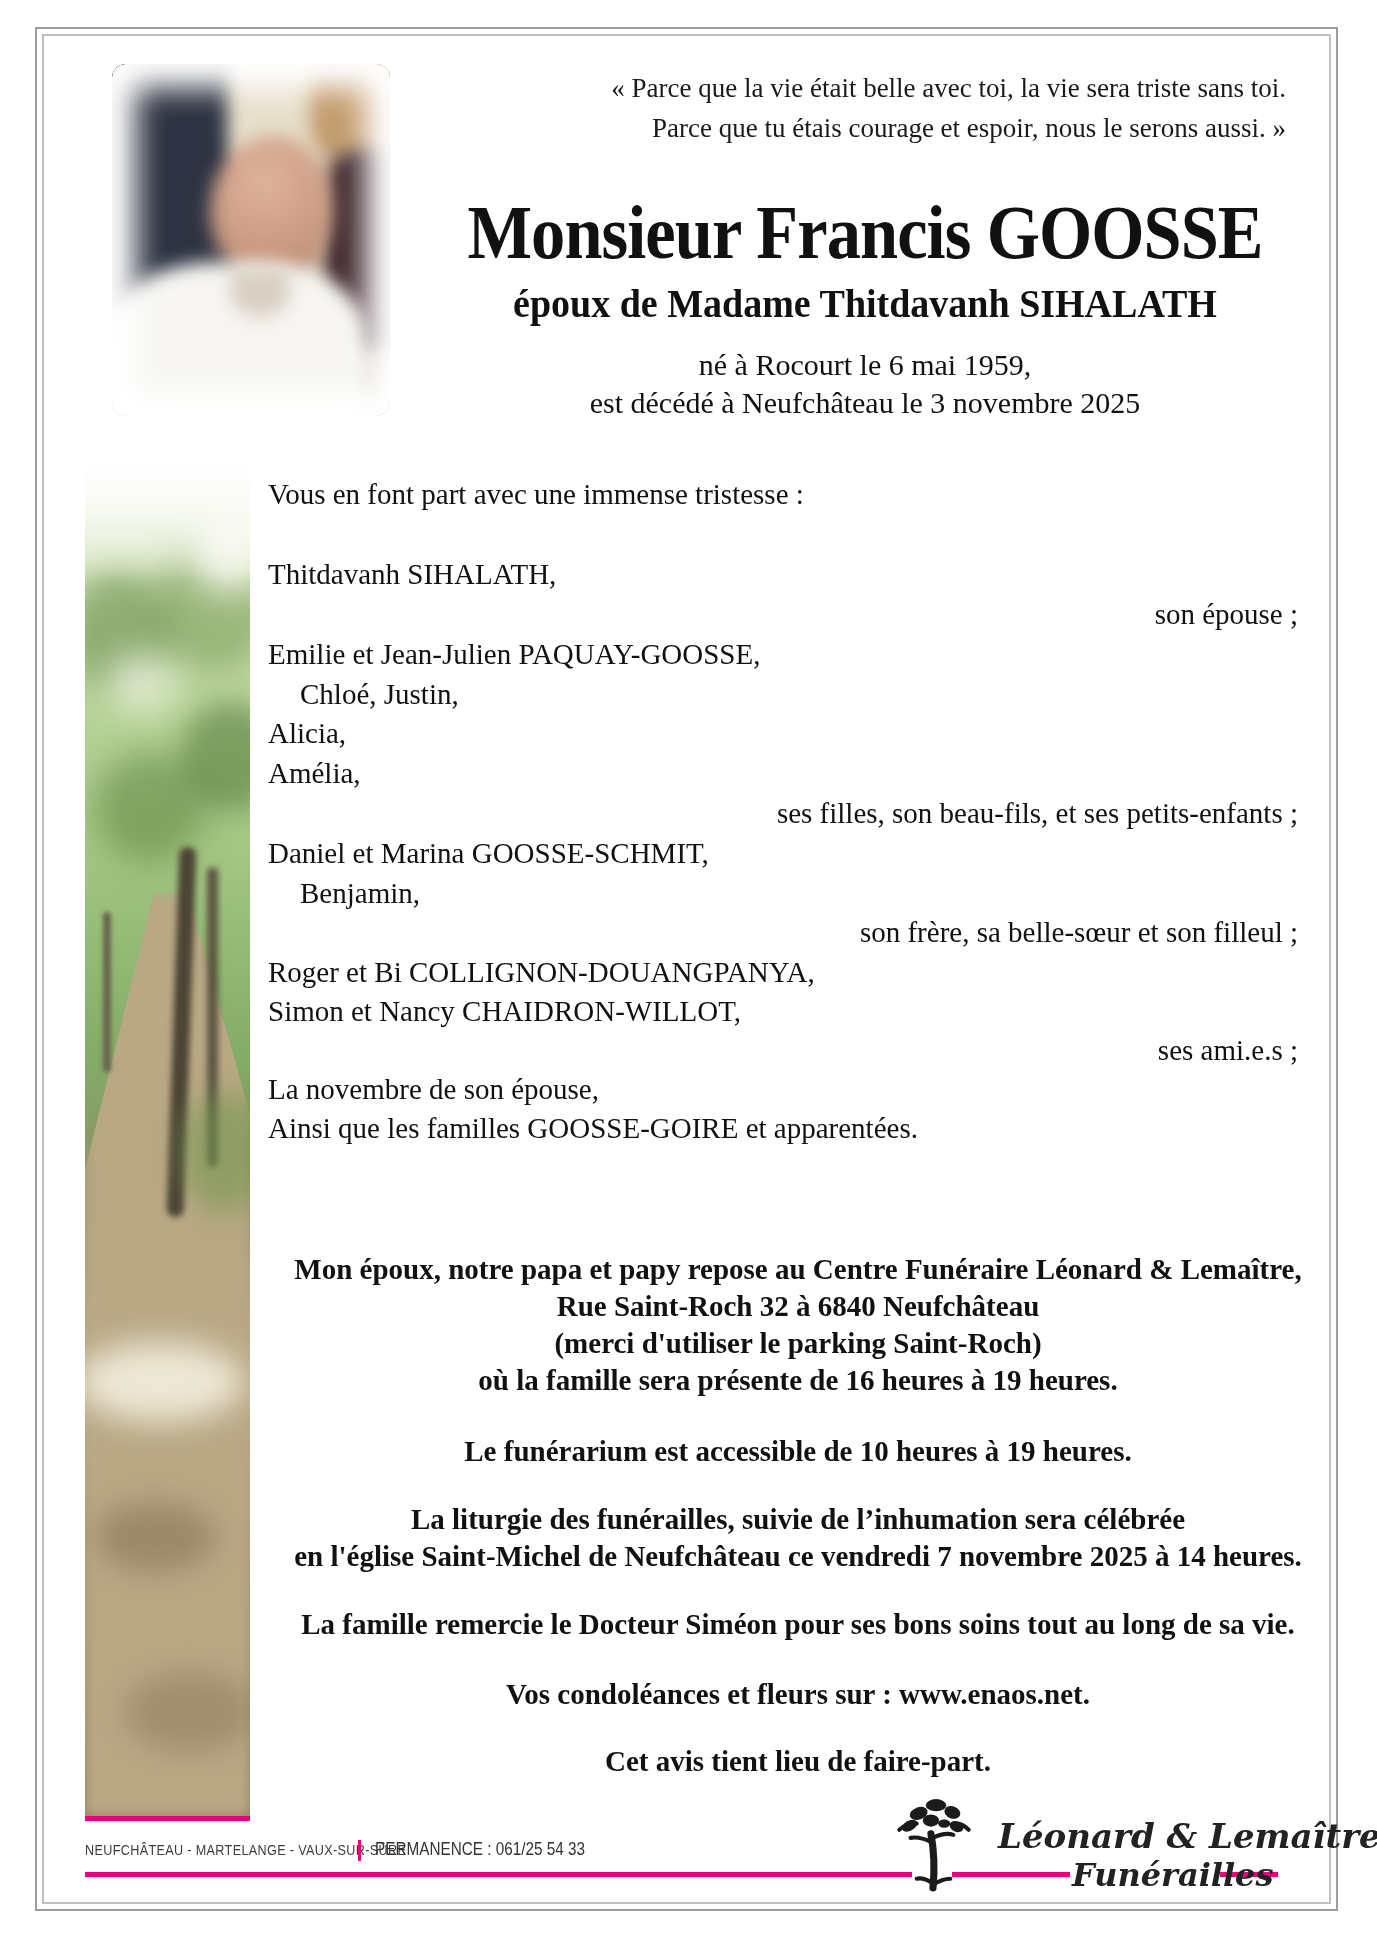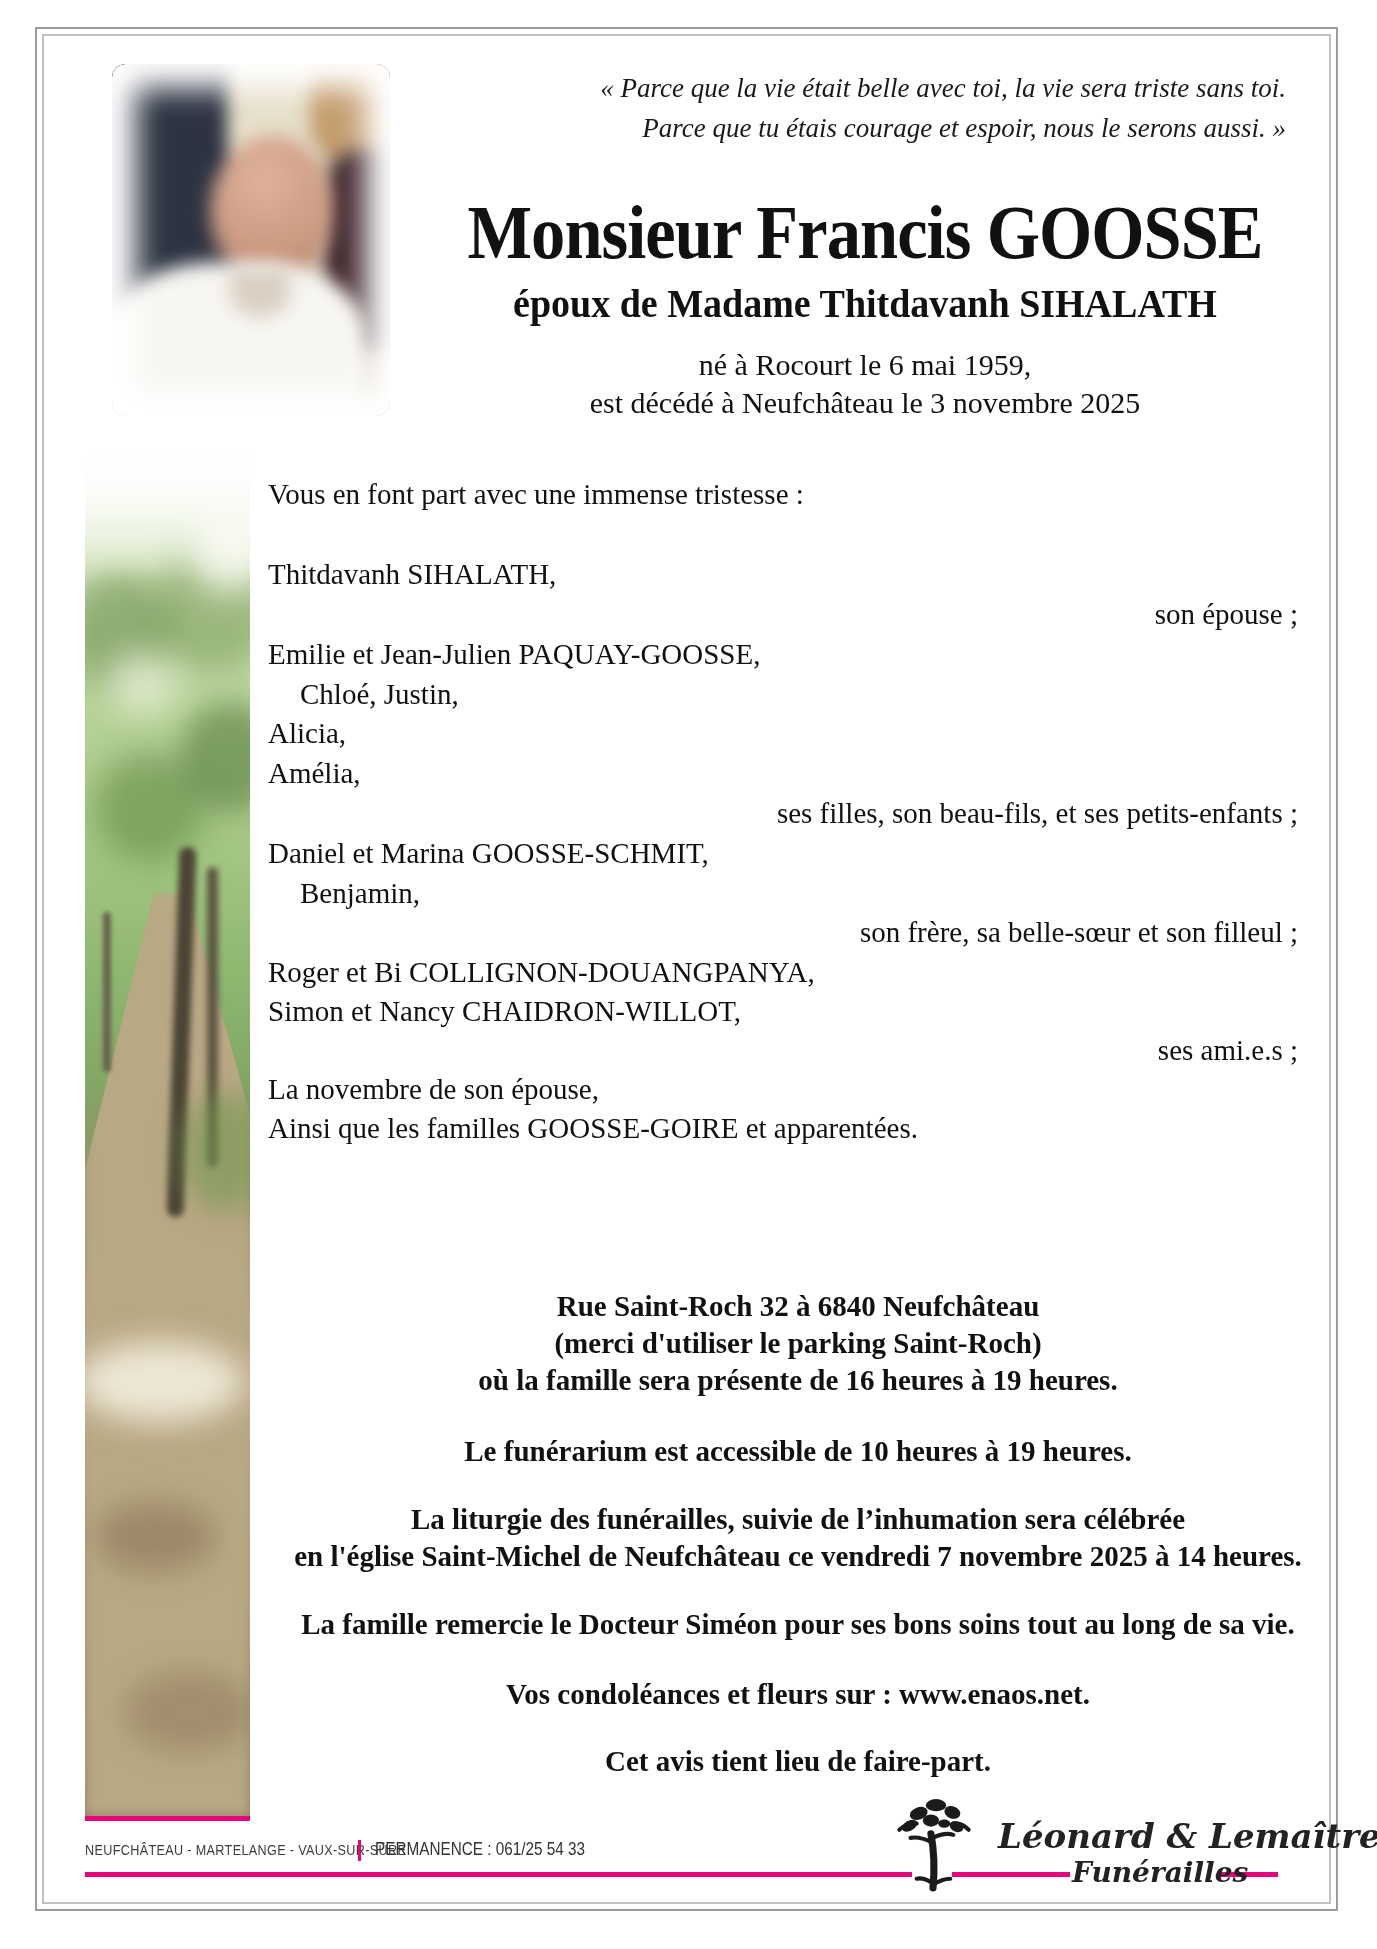--- a/index.html
+++ b/index.html
@@ -58,21 +58,21 @@
   .fo5 { left:95px; top:640px; width:90px; height:120px; background:rgba(110,150,74,.55); border-radius:50%; filter:blur(14px); }
   .pa1 { left:-10px; top:890px;  width:170px; height:80px; background:rgba(255,252,240,.75); border-radius:50%; filter:blur(16px); }
   .pa2 { left:10px;  top:1050px; width:120px; height:70px; background:rgba(120,100,70,.45); border-radius:50%; filter:blur(14px); }
   .pa3 { left:40px;  top:1220px; width:130px; height:80px; background:rgba(125,105,75,.4);  border-radius:50%; filter:blur(14px); }
   .strip-topfade { position:absolute; left:0; top:0; width:100%; height:130px;
     background:linear-gradient(180deg,#ffffff 0%, rgba(255,255,255,.85) 30%, rgba(255,255,255,0) 100%); }
   .strip-underline { position:absolute; left:85px; top:1816px; width:165px; height:5px; background:#e5067e; }
 
   
   .quote { position:absolute; left:500px; top:68px; width:786px; text-align:right;
-           font-style:italic; font-size:27px; line-height:40px; color:#1a1a1a; }
+           font-size:27px; line-height:40px; color:#1a1a1a; }
   .title { position:absolute; left:365px; top:194px; width:1000px; text-align:center;
            font-size:76px; font-weight:bold; line-height:1; white-space:nowrap;
            transform:scaleX(.9); transform-origin:50% 0; letter-spacing:-1px; }
   .subtitle { position:absolute; left:365px; top:280px; width:1000px; text-align:center;
            font-size:40px; font-weight:bold; white-space:nowrap;
            transform:scaleX(.95); transform-origin:50% 0; }
   .birth { position:absolute; left:365px; top:348px; width:1000px; text-align:center; font-size:30px; }
   .death { position:absolute; left:365px; top:386px; width:1000px; text-align:center; font-size:30px; }
 
   .intro { position:absolute; left:268px; top:478px; font-size:29px; white-space:nowrap; }
@@ -91,21 +91,21 @@
   .fl-3 { left:1220px; width:58px; }
   .footer-locations { position:absolute; left:85px; top:1842px; font-family:"Liberation Sans", sans-serif;
         font-size:14px; color:#3c3c3c; letter-spacing:.4px; white-space:nowrap;
         transform:scaleX(.9); transform-origin:0 0; }
   .footer-divider { position:absolute; left:358px; top:1840px; width:3px; height:21px; background:#e5067e; }
   .footer-permanence { position:absolute; left:375px; top:1839px; font-family:"Liberation Sans", sans-serif;
         font-size:18px; color:#333; white-space:nowrap; transform:scaleX(.85); transform-origin:0 0; }
   .brand-name { position:absolute; left:998px; top:1816px; font-size:34px; font-weight:bold;
         font-style:italic; font-family:"DejaVu Serif", serif; color:#222; white-space:nowrap; }
   .brand-sub  { position:absolute; left:1072px; top:1856px; width:150px; text-align:left;
-        font-size:28px; font-weight:bold; font-style:italic; font-family:"DejaVu Serif", serif; color:#222; }
+        font-size:32px; font-weight:bold; font-style:italic; font-family:"DejaVu Serif", serif; color:#222; }
   .tree { position:absolute; left:878px; top:1793px; width:112px; height:102px; }
 </style>
 </head>
 <body>
 
 <div class="page">
 
   <div class="frame-outer"></div>
   <div class="frame-inner"></div>
 
@@ -160,20 +160,21 @@
   <div class="role" style="top:797px">ses filles, son beau-fils, et ses petits-enfants ;</div>
   <div class="name" style="top:837px">Daniel et Marina GOOSSE-SCHMIT,</div>
   <div class="name indent" style="top:877px">Benjamin,</div>
   <div class="role" style="top:916px">son frère, sa belle-sœur et son filleul ;</div>
   <div class="name" style="top:995px">Simon et Nancy CHAIDRON-WILLOT,</div>
   <div class="name" style="top:956px">Roger et Bi COLLIGNON-DOUANGPANYA,</div>
   <div class="role" style="top:1034px">ses ami.e.s ;</div>
   <div class="name" style="top:1073px">La novembre de son épouse,</div>
   <div class="name" style="top:1112px">Ainsi que les familles GOOSSE-GOIRE et apparentées.</div>
 
+  <div class="arr" style="top:1253px">Mon époux, notre papa et papy repose au Centre Funéraire Léonard &amp; Lemaître,</div>
   <div class="arr" style="top:1290px">Rue Saint-Roch 32 à 6840 Neufchâteau</div>
   <div class="arr" style="top:1327px">(merci d'utiliser le parking Saint-Roch)</div>
   <div class="arr" style="top:1364px">où la famille sera présente de 16 heures à 19 heures.</div>
   <div class="arr" style="top:1435px">Le funérarium est accessible de 10 heures à 19 heures.</div>
   <div class="arr" style="top:1503px">La liturgie des funérailles, suivie de l’inhumation sera célébrée</div>
   <div class="arr" style="top:1540px">en l'église Saint-Michel de Neufchâteau ce vendredi 7 novembre 2025 à 14 heures.</div>
   <div class="arr" style="top:1608px">La famille remercie le Docteur Siméon pour ses bons soins tout au long de sa vie.</div>
   <div class="arr" style="top:1745px">Cet avis tient lieu de faire-part.</div>
   <div class="arr" style="top:1678px">Vos condoléances et fleurs sur : www.enaos.net.</div>
 

